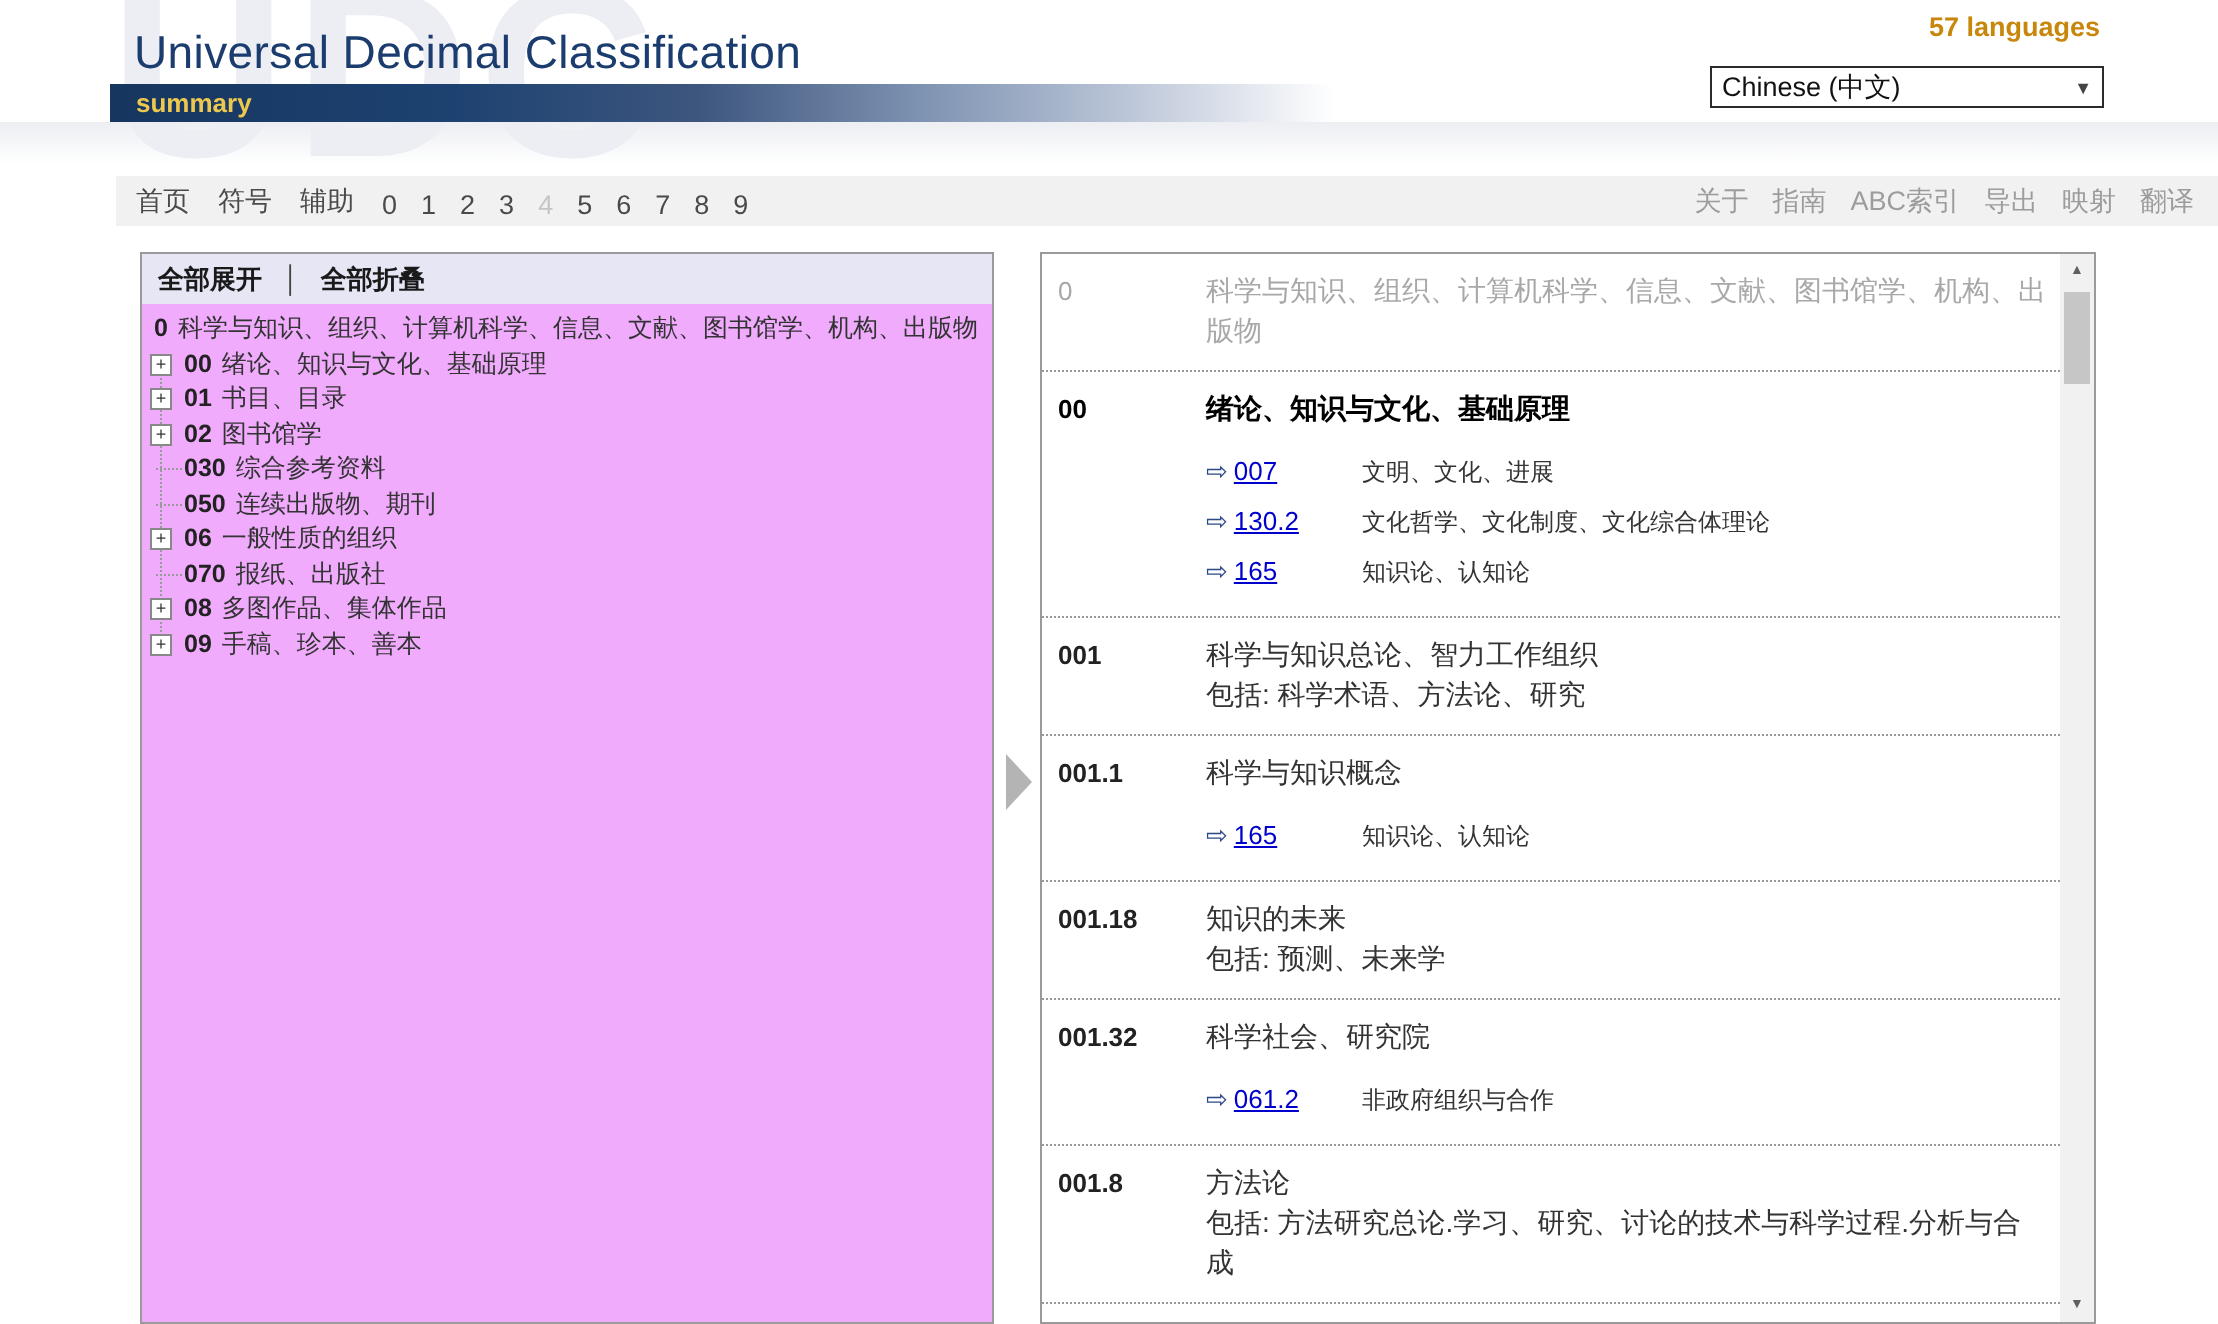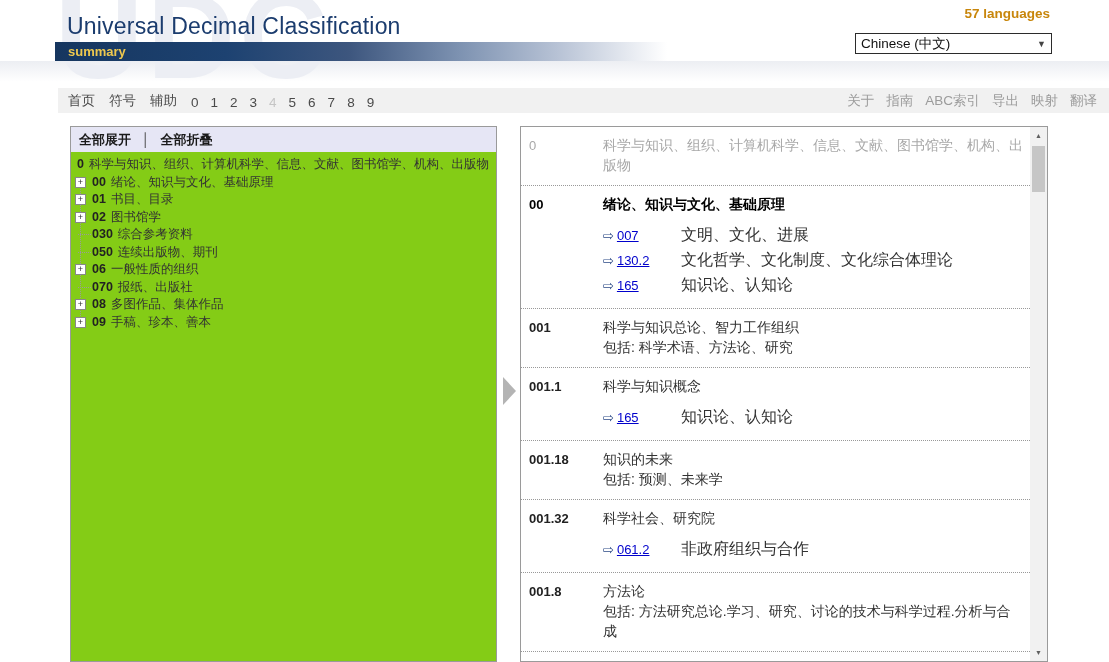--- a/index.html
+++ b/index.html
@@ -33,21 +33,21 @@
   .nav-item { color:#4a4a4a; margin-right:14px; cursor:pointer; white-space:nowrap; }
   .nav-item.num { margin-right:12px; }
   .nav-item.disabled { color:#c5c5c5; cursor:default; }
   .nav-right .nav-item { color:#9c9c9c; margin-right:0; margin-left:12px; }
 
   
   .main { position:absolute; top:126px; left:70px; right:0; bottom:0; }
 
   
   .tree-panel { position:absolute; left:0; top:0; width:427px; height:536px;
-                border:1px solid #9a9a9a; background:#84cc16; overflow:hidden; }
+                border:1px solid #9a9a9a; background:#f0abfc; overflow:hidden; }
   .tree-header { background:#e6e6f5; padding:4px 8px 3px 8px; font-size:13px; font-weight:bold; color:#1a1a1a; }
   .tree-header .sep { margin:0 7px; color:#444; font-weight:normal; }
   .tree-header span.link { cursor:pointer; }
   .tree-list { list-style:none; padding:4px 6px 0 4px; font-size:12.5px; color:#333; position:relative; }
   .tree-vline { position:absolute; left:9px; top:30px; height:140px; border-left:1px dotted #9a9a9a; }
   .tree-item { display:flex; align-items:flex-start; line-height:17.5px; cursor:pointer; position:relative; z-index:1; white-space:nowrap; }
   .tree-item .icon-col { flex:0 0 17px; display:flex; align-items:center; height:17.5px; }
   .twisty { width:11px; height:11px; border:1px solid #888; background:#fff; font-size:9px;
             line-height:9px; text-align:center; color:#333; font-weight:normal; cursor:pointer; }
   .dash { width:13px; height:0; border-top:1px dotted #9a9a9a; margin-left:3px; }
@@ -66,21 +66,21 @@
            border-bottom:1px dotted #999; }
   .entry-code { font-size:13px; font-weight:bold; color:#222; padding-top:3px; }
   .entry.muted .entry-code, .entry.muted .entry-title { color:#a8a8a8; font-weight:normal; }
   .entry-body { font-size:14px; color:#333; line-height:20px; }
   .entry.bold .entry-title, .entry.bold .entry-code { font-weight:bold; color:#000; }
   .entry-links { margin-top:9px; }
   .link-row { display:flex; align-items:baseline; padding:2px 0; }
   .link-ref { flex:0 0 78px; white-space:nowrap; }
   .ref-arrow { color:#2c4a87; font-size:13px; margin-right:3px; }
   .ref-link { color:#0000cc; text-decoration:underline; font-size:13px; cursor:pointer; }
-  .link-label { font-size:16px; color:#333; }
+  .link-label { font-size:12px; color:#333; }
 
   
   .scrollbar { position:absolute; right:0; top:0; bottom:0; width:17px; background:#f1f1f1; }
   .sb-up, .sb-down { position:absolute; left:0; width:17px; height:15px; text-align:center;
                      color:#5f5f5f; font-size:7px; line-height:15px; cursor:pointer; }
   .sb-up { top:1px; } .sb-down { bottom:1px; }
   .sb-thumb { position:absolute; left:2px; top:19px; width:13px; height:46px; background:#c6c6c6; cursor:pointer; }
 </style>
 </head>
 <body>

